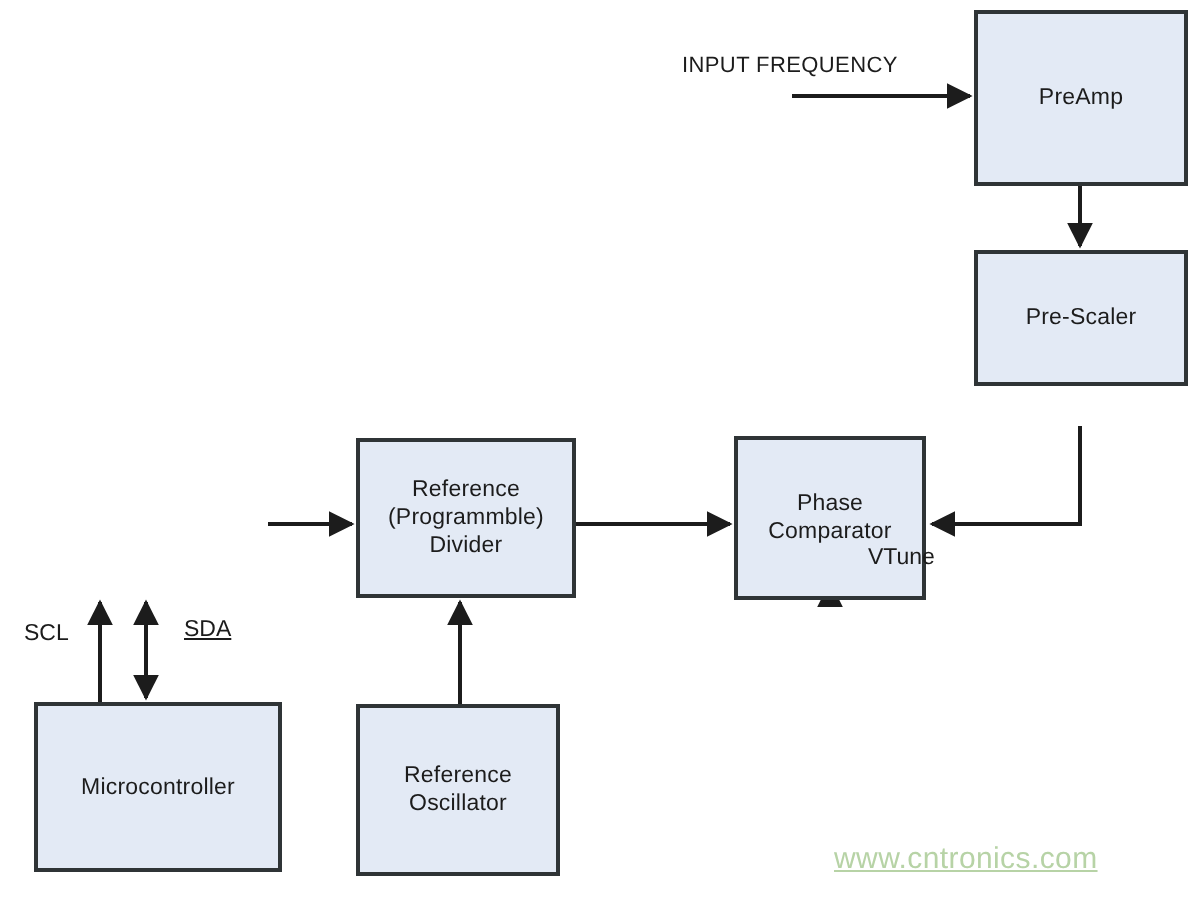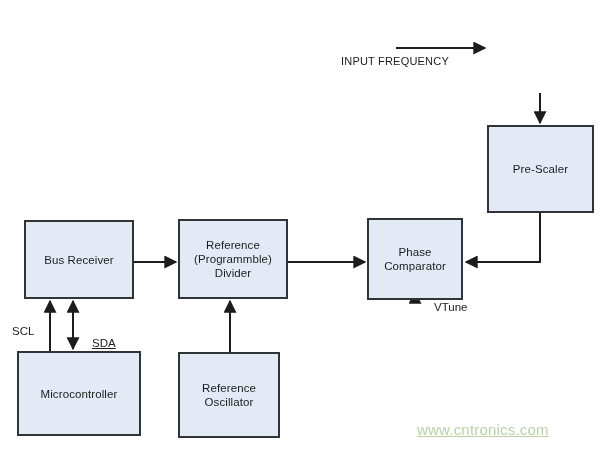--- a/index.html
+++ b/index.html
@@ -35,21 +35,20 @@
     display: block;
     white-space: pre-line;
     padding: 0 3px;
   }
   .edge-label {
     position: absolute;
     color: #1c1c1c;
     font-size: 11.5px;
     line-height: 13px;
     white-space: nowrap;
-    margin-top: 28px;
   }
   .edge-label.caps {
     font-size: 11px;
     letter-spacing: 0.2px;
   }
   #wire-layer {
     position: absolute;
     left: 0;
     top: 0;
     width: 600px;
@@ -134,28 +133,28 @@
         <path d="M 0 0 L 10 5 L 0 10 z" fill="#1c1c1c"></path>
       </marker>
     </defs>
     <line x1="415" y1="300" x2="415" y2="300" stroke="#ffffff" stroke-width="3"></line>
     <line x1="415" y1="300" x2="415" y2="297" stroke="#ffffff" stroke-width="4"></line>
     <line x1="415" y1="300" x2="415" y2="299" stroke="#1c1c1c" stroke-width="2"></line>
     <line x1="415" y1="300" x2="415" y2="302" stroke="#1c1c1c" stroke-width="2" marker-end="url(#arrowD)"></line>
     <line x1="415" y1="300" x2="415" y2="296" stroke="#1c1c1c" stroke-width="2"></line>
   </svg>
 
+  <div class="block" style="left:487px;top:5px;width:107px;height:88px;">
+    <span class="block-label">PreAmp</span>
+  </div>
 
-  <div class="block" style="left:487px;top:125px;width:107px;height:88px;">
+  <div class="block" style="left:487px;top:125px;width:107px;height:68px;">
     <span class="block-label">Pre-Scaler</span>
   </div>
 
-  <div class="block" style="left:24px;top:220px;width:110px;height:79px;">
-    <span class="block-label">Bus Receiver</span>
-  </div>
 
   <div class="block" style="left:178px;top:219px;width:110px;height:80px;">
     <span class="block-label">Reference
 (Programmble)
 Divider</span>
   </div>
 
   <div class="block" style="left:367px;top:218px;width:96px;height:82px;">
     <span class="block-label">Phase
 Comparator</span>
@@ -165,21 +164,21 @@
     <span class="block-label">Microcontroller</span>
   </div>
 
   <div class="block" style="left:178px;top:352px;width:102px;height:86px;">
     <span class="block-label">Reference
 Oscillator</span>
   </div>
 
   <div class="edge-label caps" style="left:341px;top:27px;">INPUT FREQUENCY</div>
 
-  <div class="edge-label" style="left:12px;top:297px;">SCL</div>
+  <div class="edge-label" style="left:12px;top:311px;">SCL</div>
 
   <div class="edge-label" style="left:92px;top:309px;text-decoration:underline;">SDA</div>
 
   <div class="edge-label" style="left:434px;top:273px;">VTune</div>
 
   <div class="watermark">www.cntronics.com</div>
 
 </div>
 
 </body></html>

